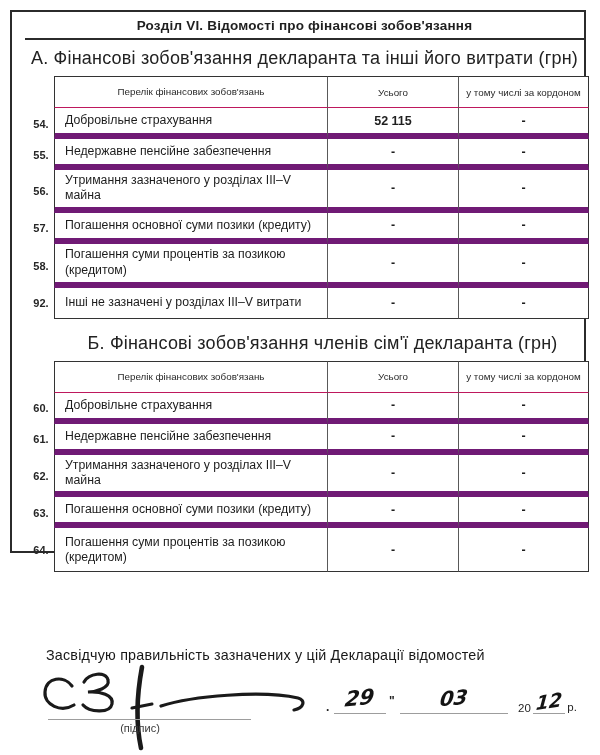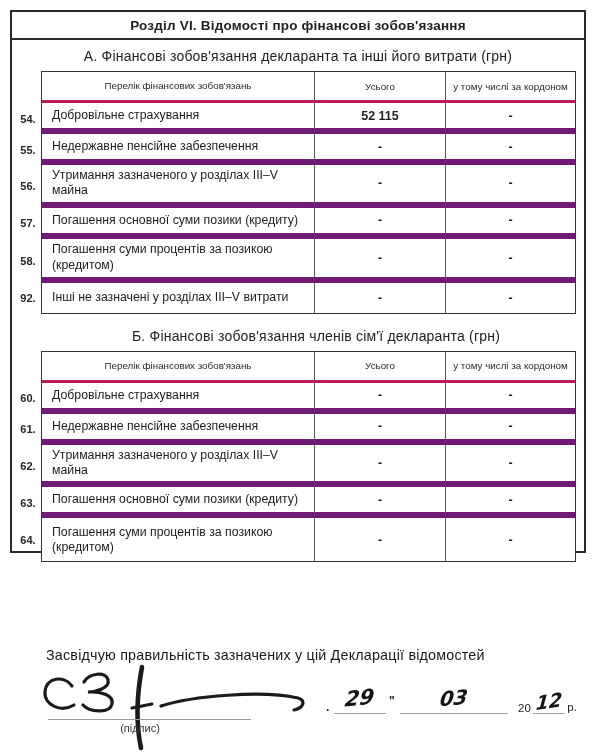--- a/index.html
+++ b/index.html
@@ -12,31 +12,32 @@
     overflow:hidden;
   }
   .sheet { position:absolute; inset:0; background:#fff; }
 
   
   .outer-box {
     position:absolute; left:10px; top:10px;
     width:576px; height:543px;
     border:2px solid #2b2b2b;
     background:#fff;
+    padding-left:13px;
   }
   .doc-title {
     height:28px; line-height:28px;
     text-align:center;
     font-size:13.5px; font-weight:bold;
     border-bottom:2px solid #2b2b2b;
     letter-spacing:.2px;
   }
   .section-heading {
     text-align:center;
-    font-size:14px;
+    font-size:18px;
     margin-top:8px;
     color:#222;
     letter-spacing:.2px;
   }
   .section-heading.b { margin-top:14px;margin-left:36px; }
 
   
   .tbl { margin:7px 0 0 3px; width:561px; }
   .trow { display:flex; align-items:stretch; }
   .num {
@@ -54,21 +55,21 @@
   .c-label {
     flex:0 0 274px; width:274px;
     border-left:1.5px solid #333;
     padding:3px 8px 3px 10px;
     font-size:12.3px; line-height:1.25; color:#1d1d1d;
   }
   .c-total { flex:0 0 131px; width:131px; justify-content:center; font-weight:bold; font-size:12.5px; }
   .c-abroad { flex:0 0 130px; width:130px; border-right:1.5px solid #333; justify-content:center; font-weight:bold; font-size:12.5px; }
   .thead .cell {
     border-top:1.5px solid #333;
-    border-bottom:3px solid #be185d;
+    border-bottom:1px solid #be185d;
     min-height:32px;
     justify-content:center; text-align:center;
     font-size:9.8px; font-weight:normal; color:#2a2a2a;
     padding:2px 4px;
   }
   .trow.last .cell { border-bottom:1.5px solid #333; }
 
   
   .certify {
     position:absolute; left:46px; top:647px;

